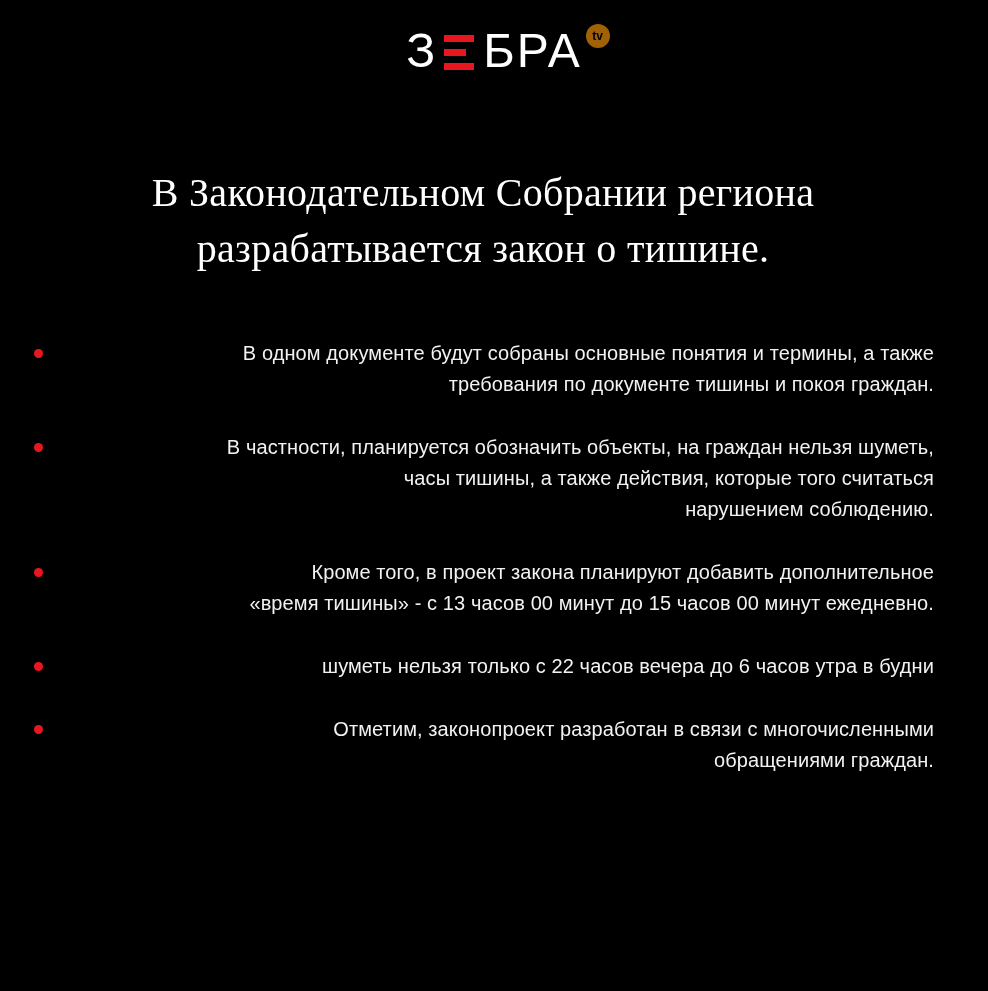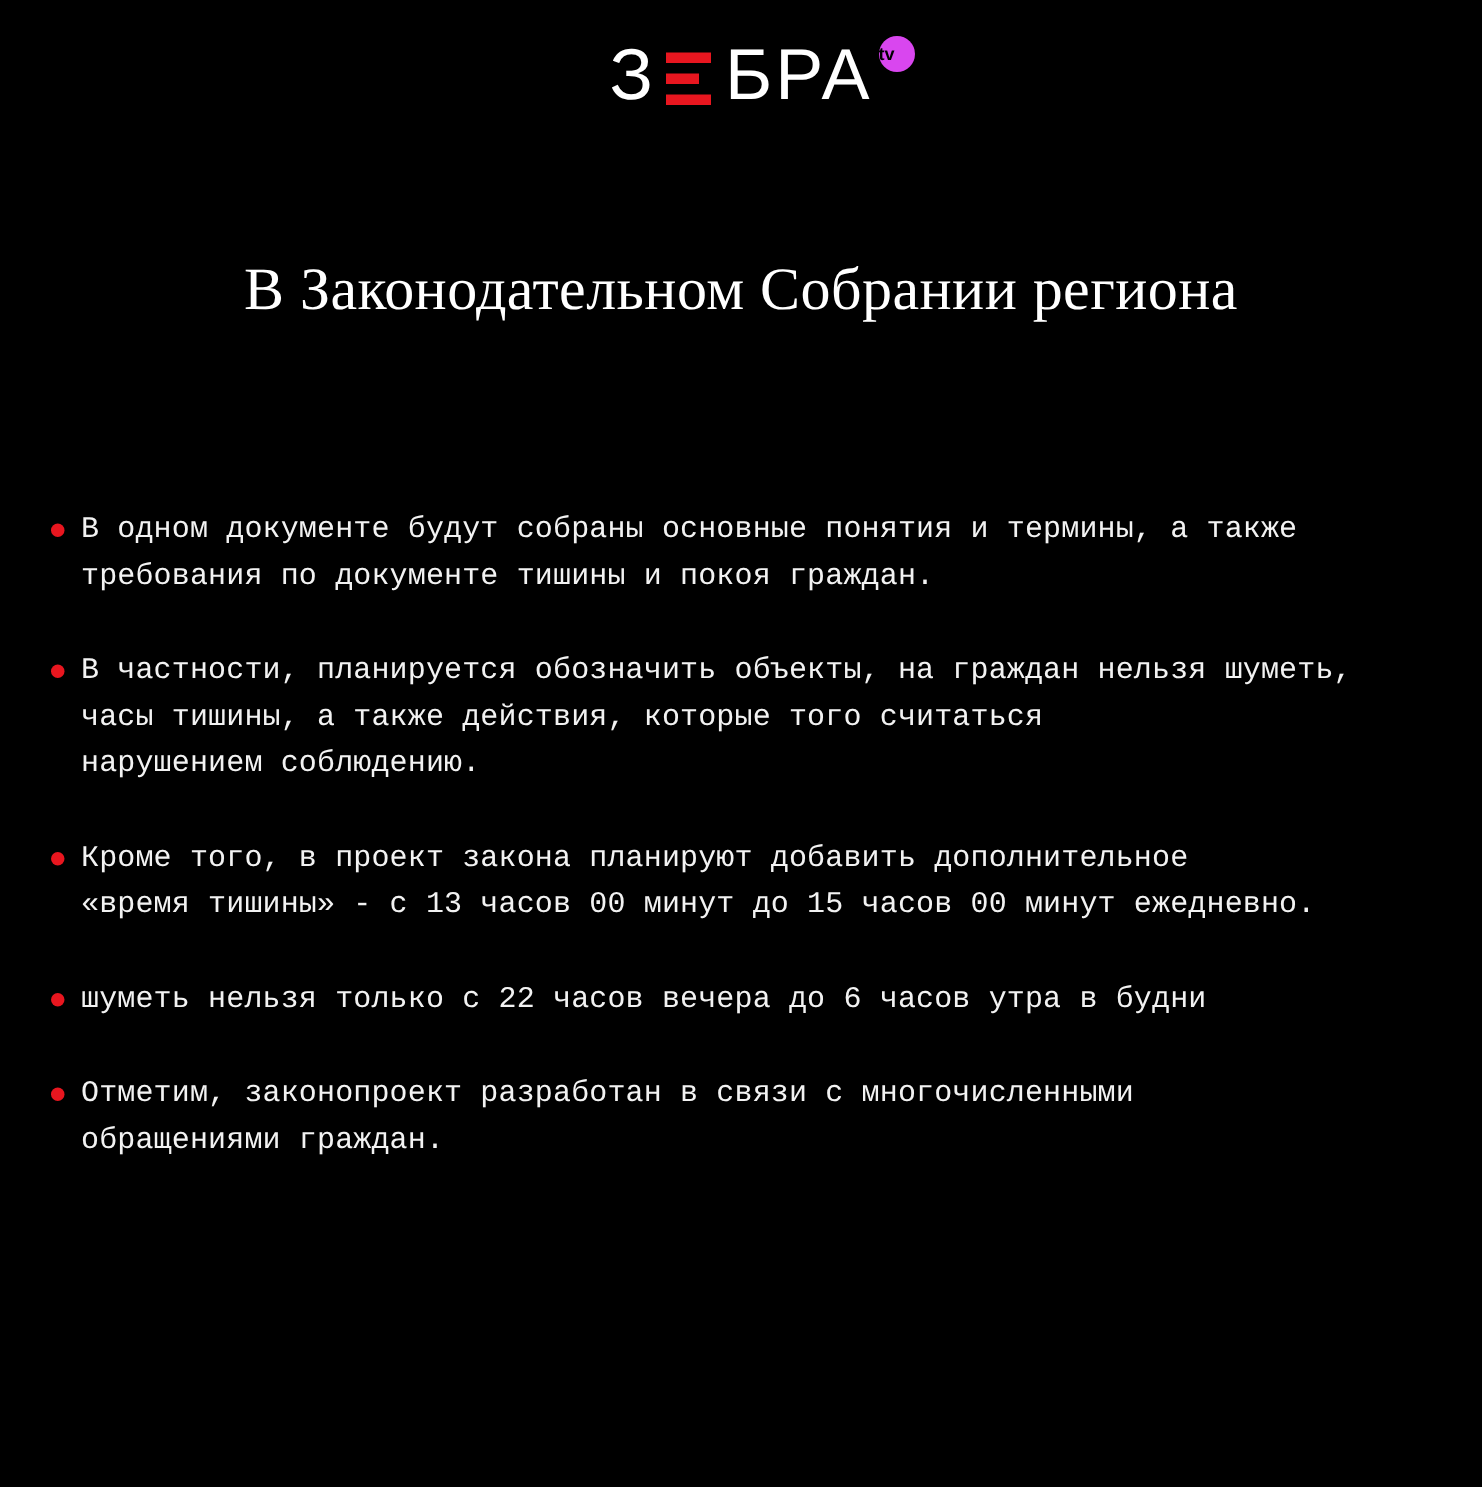--- a/index.html
+++ b/index.html
@@ -73,35 +73,35 @@
   .logo-e span.bar-middle { width: 22px; }
   .logo-e span.bar-bottom { width: 30px; }
 
   .logo-tv {
     position: absolute;
     top: -4px;
     right: -28px;
     width: 24px;
     height: 24px;
     border-radius: 50%;
-    background: #d946ef;
+    background: #a16207;
     color: #000000;
     font-size: 12px;
     font-weight: 700;
     line-height: 24px;
-    text-align: left;
+    text-align: center;
     letter-spacing: 0;
     font-family: "Liberation Sans", sans-serif;
   }
 
   
   .headline {
     position: absolute;
     top: 138px;
-    left: 70px;
+    left: 59px;
     width: 848px;
     text-align: center;
     color: #ffffff;
     font-family: "Liberation Serif", "DejaVu Serif", serif;
     font-size: 40px;
     font-weight: 400;
     line-height: 56px;
     letter-spacing: 0.3px;
   }
 
@@ -135,25 +135,26 @@
     top: 11px;
     width: 9px;
     height: 9px;
     border-radius: 50%;
     background: #e8161f;
   }
 
   .bullet-text {
     display: block;
     color: #f2f2f2;
-    font-family: Liberation Mono, monospace;
+    font-family: Liberation Sans, sans-serif;
     font-size: 20px;
     font-weight: 400;
     line-height: 31px;
     letter-spacing: 0.1px;
+    text-align: right;
   }
 
   .bullet-text .line {
     display: block;
     white-space: nowrap;
   }
 </style>
 </head>
 <body>
 
@@ -167,20 +168,21 @@
         <span class="bar-middle"></span>
         <span class="bar-bottom"></span>
       </span>
       <span class="logo-letter">БРА</span>
       <span class="logo-tv">tv</span>
     </div>
   </div>
 
   <h1 class="headline">
     <span class="line">В Законодательном Собрании региона</span>
+    <span class="line">разрабатывается закон о тишине.</span>
   </h1>
 
   <ul class="bullets">
 
     <li class="bullet-item">
       <span class="bullet-dot"></span>
       <span class="bullet-text">
         <span class="line">В одном документе будут собраны основные понятия и термины, а также</span>
         <span class="line">требования по документе тишины и покоя граждан.</span>
       </span>

